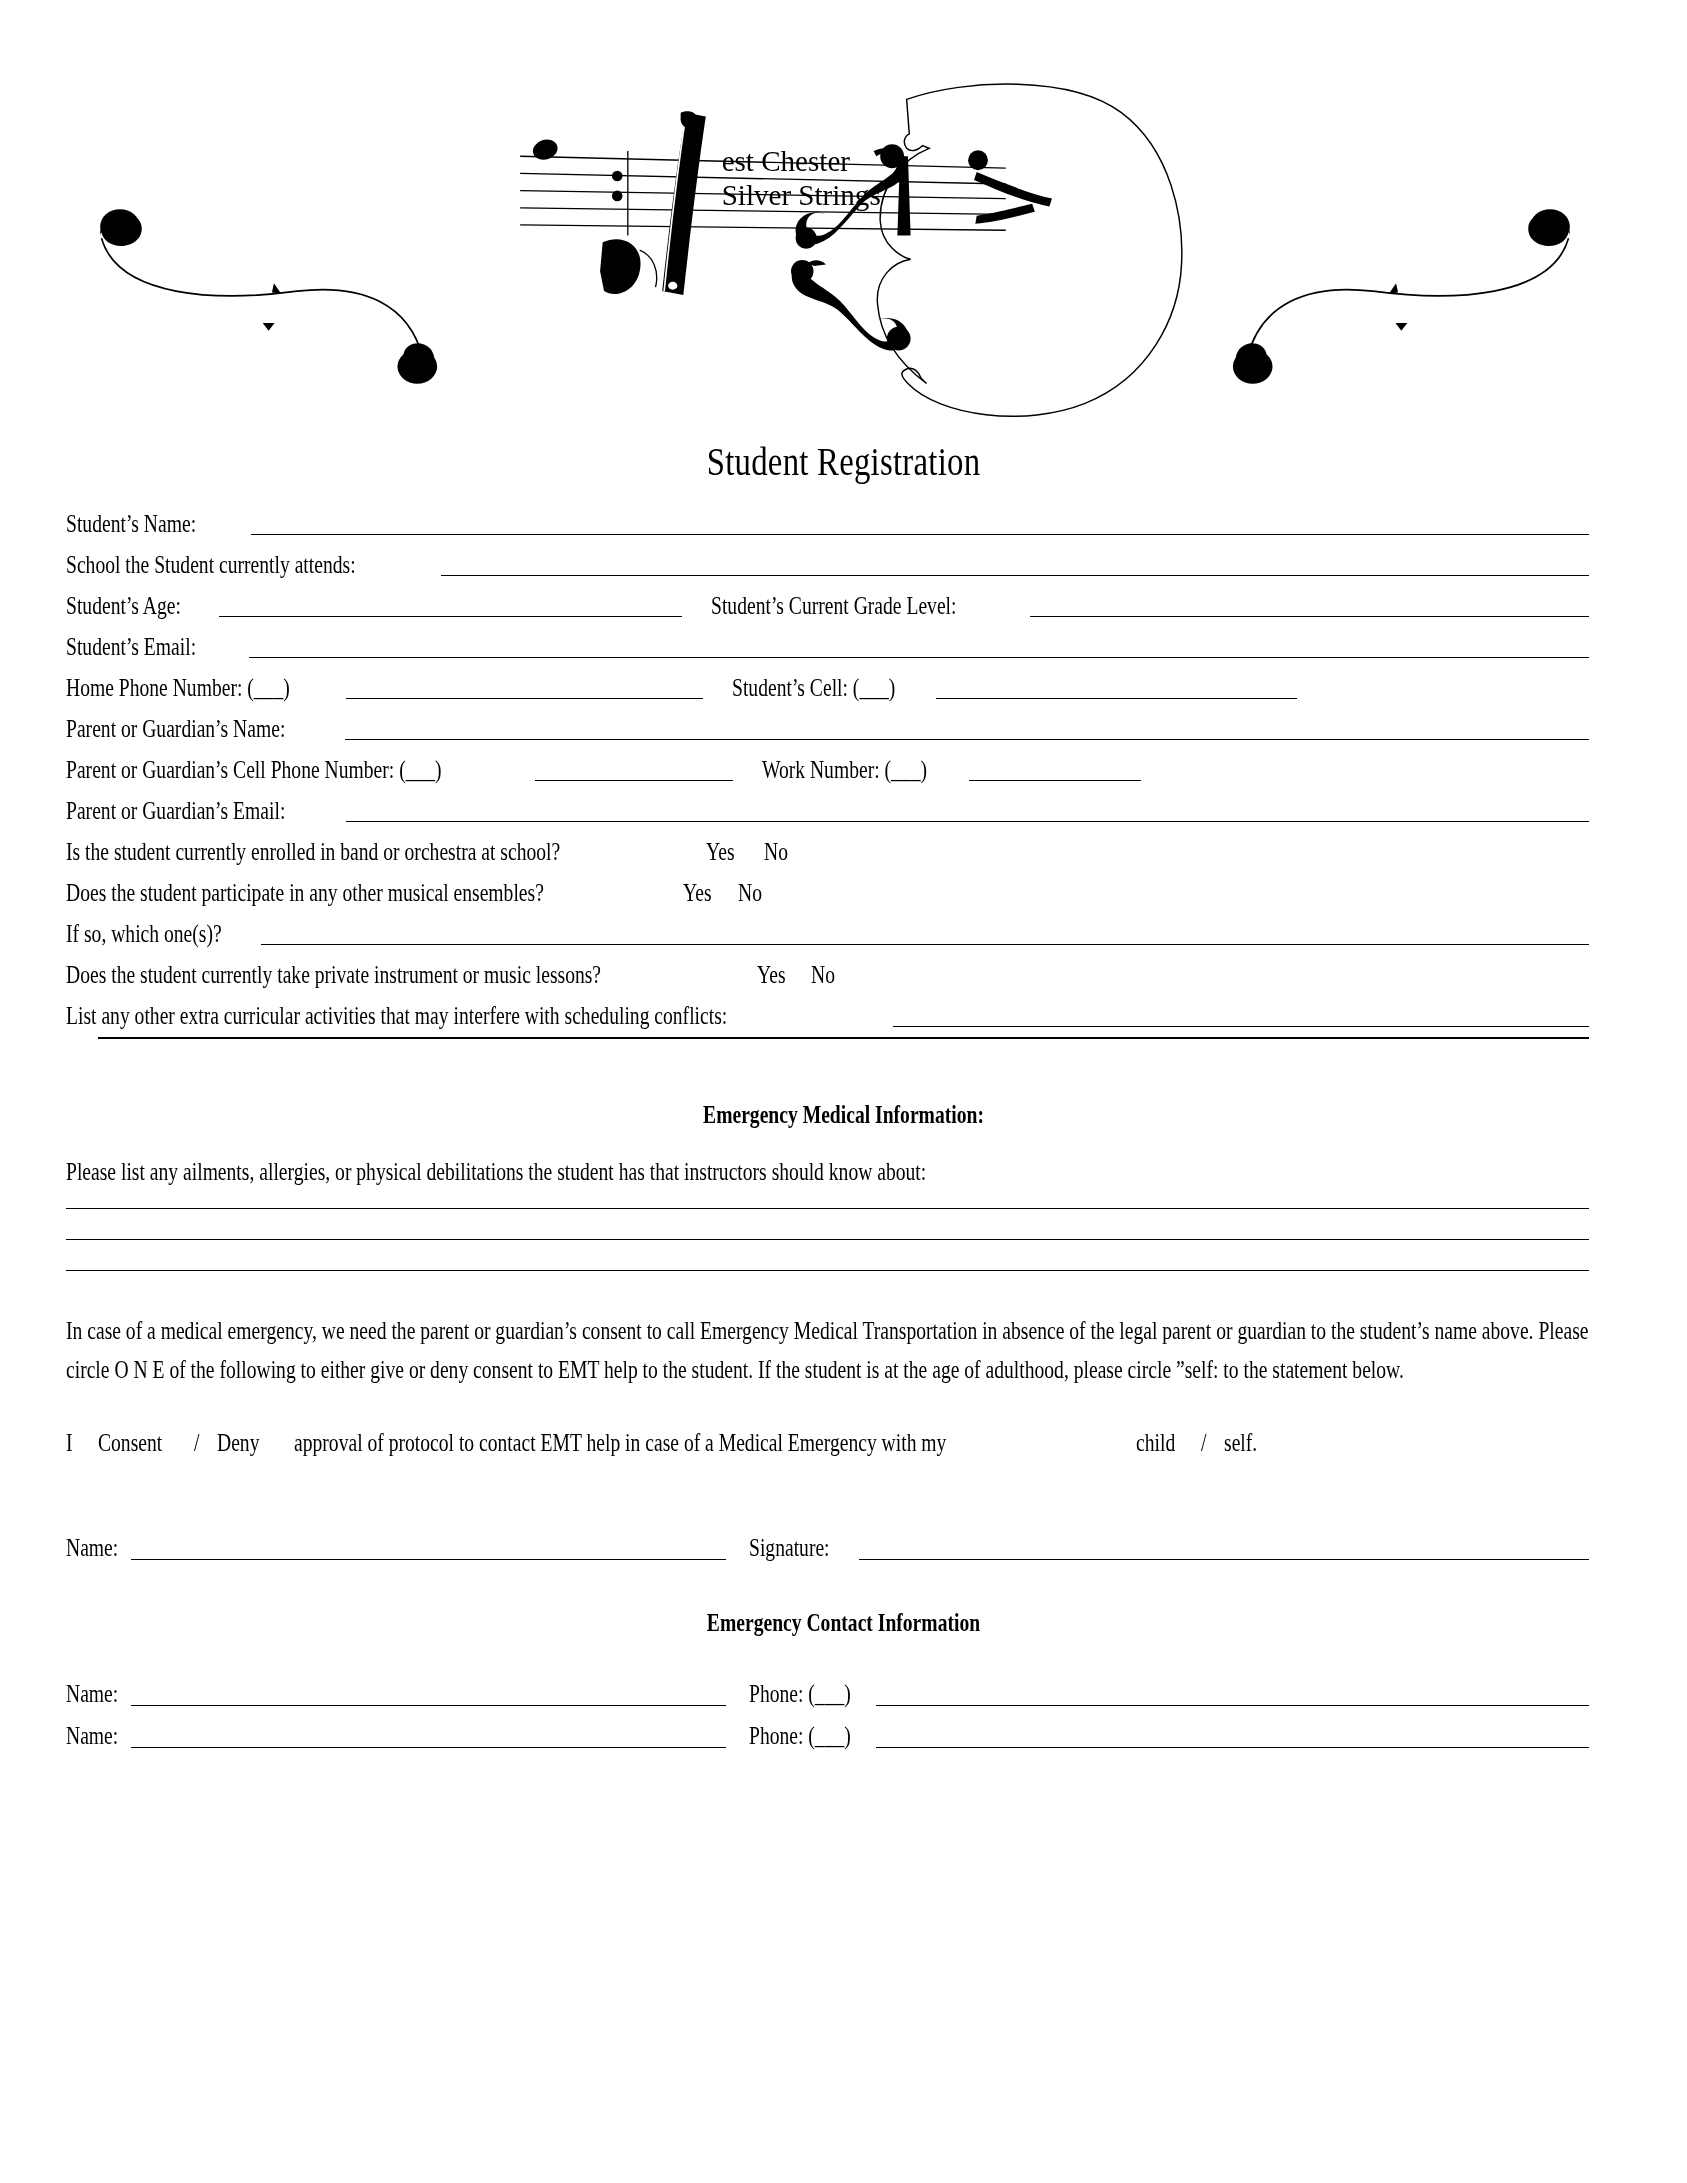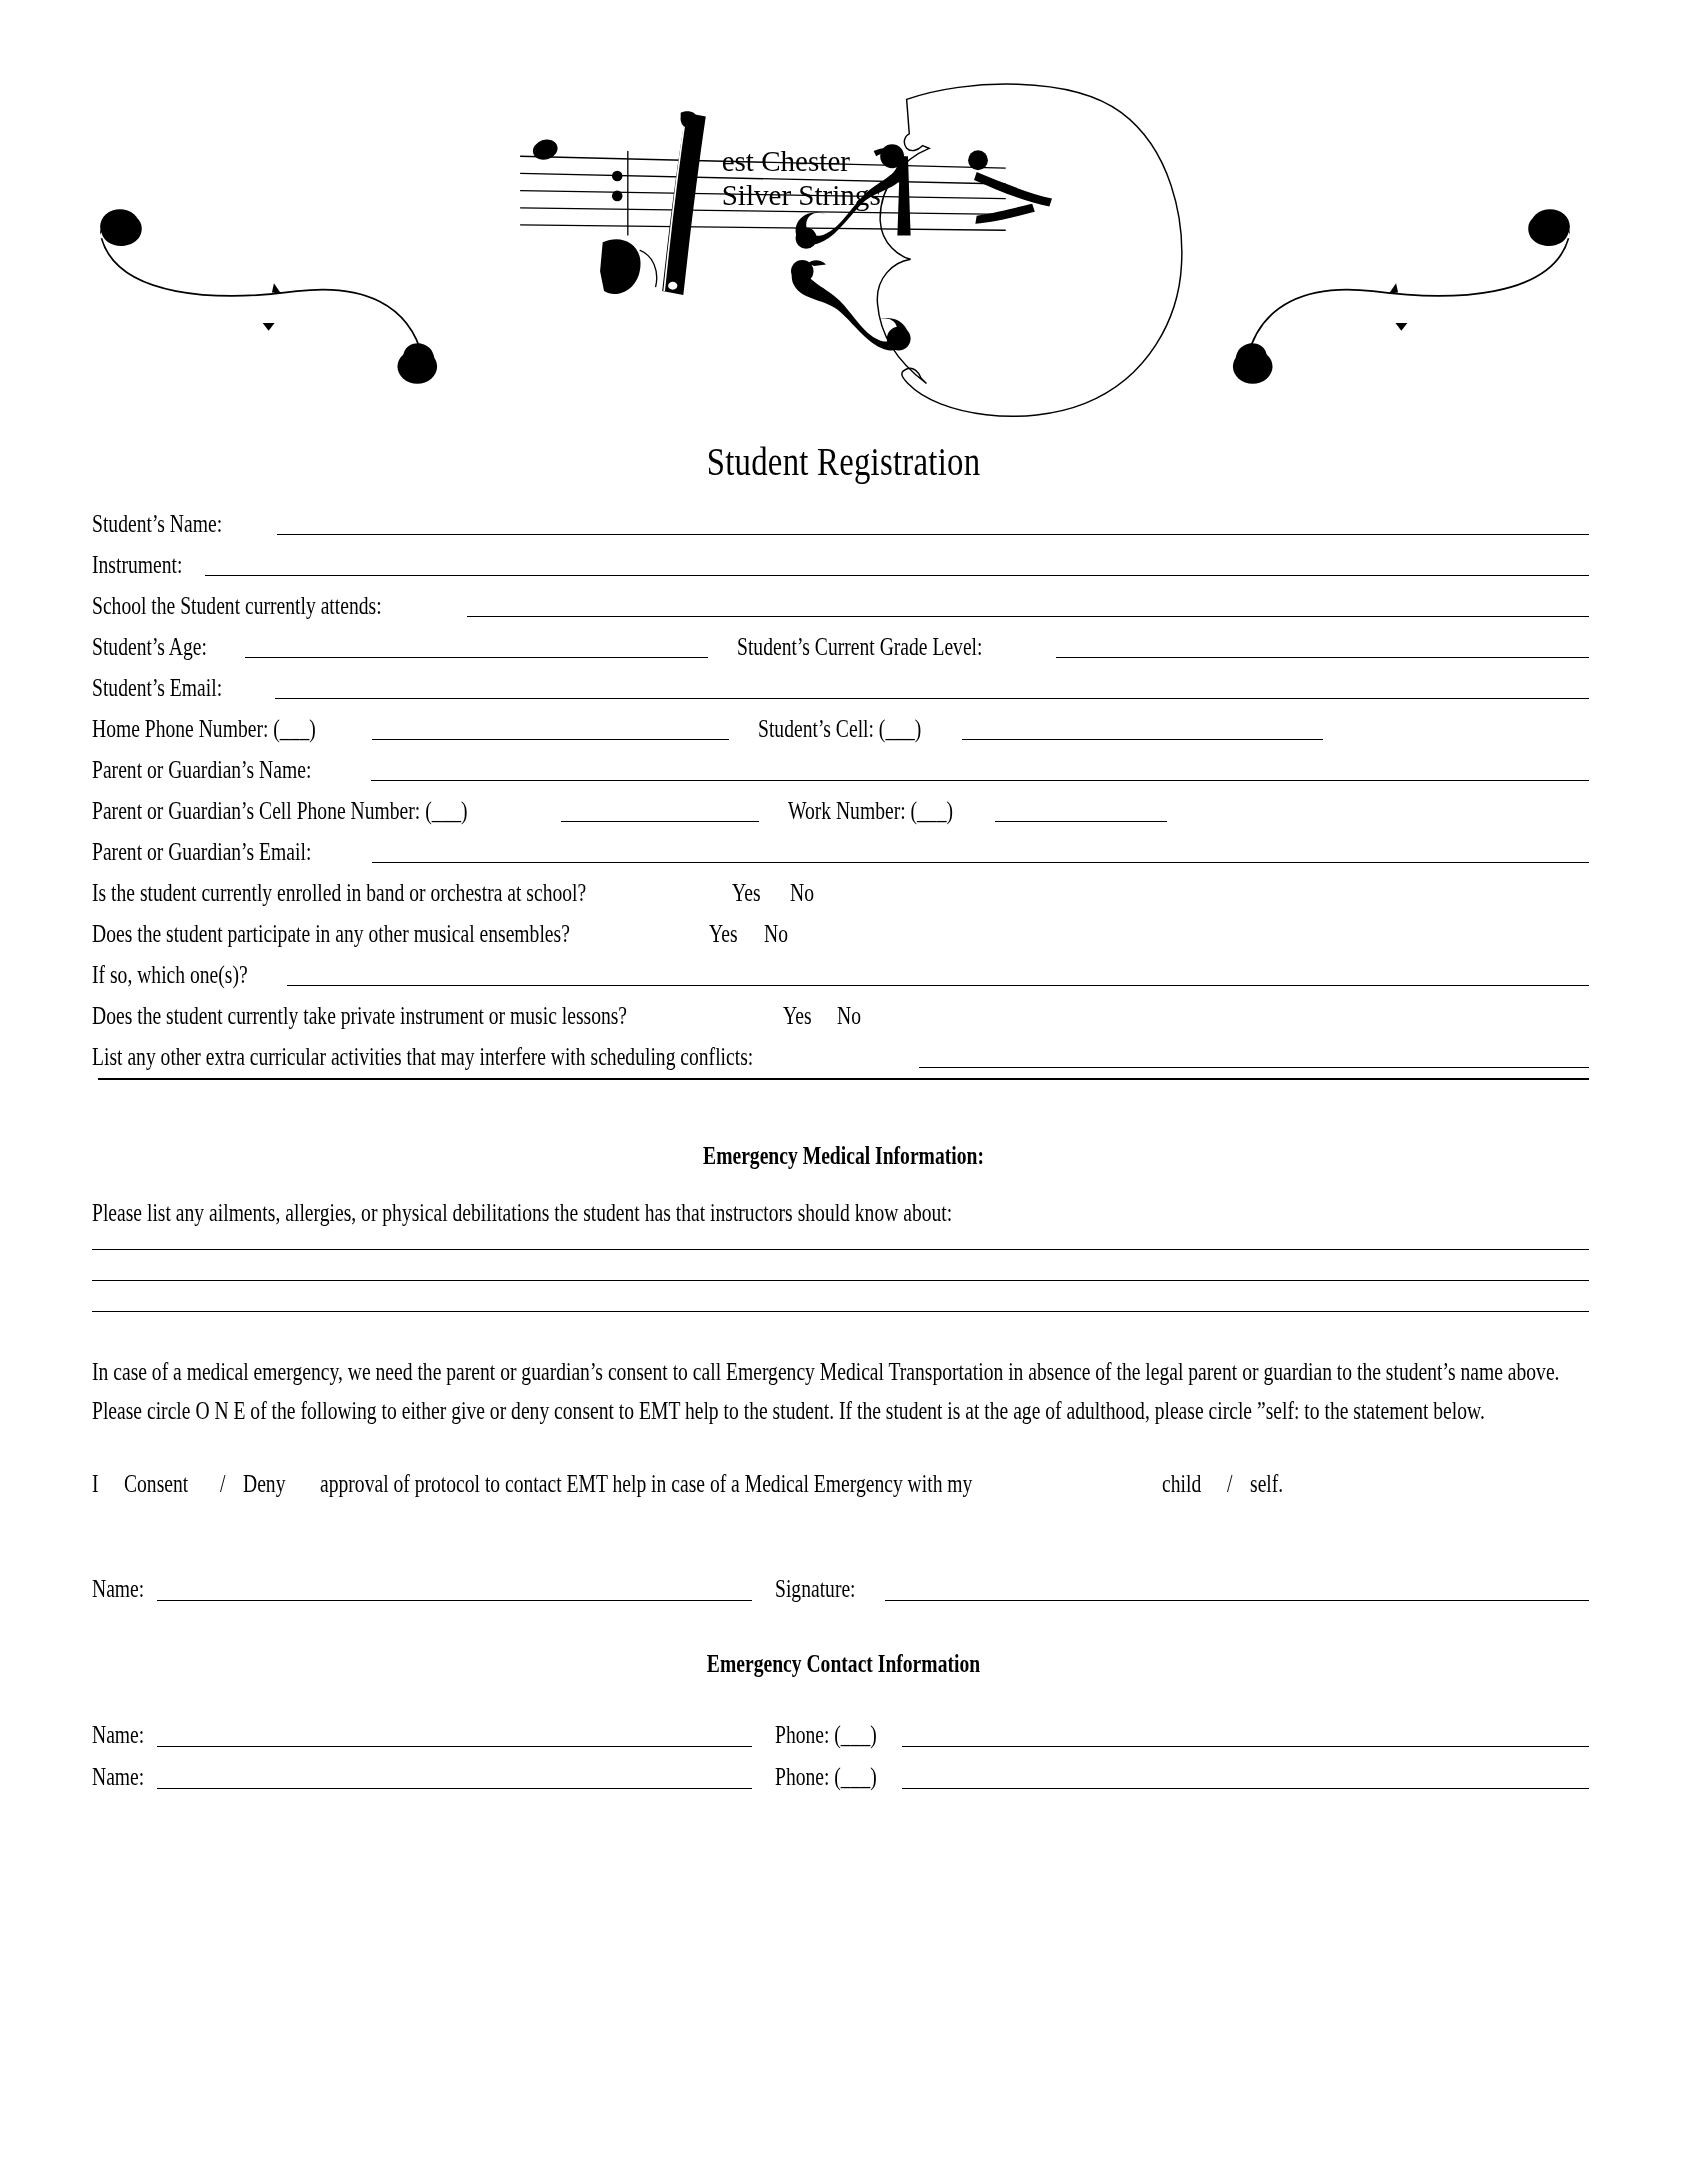--- a/index.html
+++ b/index.html
@@ -24,21 +24,21 @@
     font-size:41px;
     letter-spacing:0.3px;
     transform:scaleX(0.80);
     transform-origin:center;
     margin:0;
     padding:0 0 12px 0;
     font-weight:400;
   }
 
   
-  .form-body { position:relative; padding:0 98px 0 92px; }
+  .form-body { position:relative; padding:0 98px 0 66px; }
 
   .row {
     display:flex;
     align-items:flex-end;
     font-size:24.5px;
     line-height:1.0;
     height:41px;
     white-space:nowrap;
   }
   .lbl {
@@ -189,24 +189,20 @@
   <h1 class="doc-title">Student Registration</h1>
 
   <div class="form-body">
 
     <div class="row">
       <span class="lbl">Student’s Name:</span>
       <span class="gap" style="width:22.5px"></span>
       <span class="rule"></span>
     </div>
 
-    <div class="row">
-      <span class="lbl">Instrument:</span>
-      <span class="rule"></span>
-    </div>
 
     <div class="row">
       <span class="lbl">School the Student currently attends:</span>
       <span class="gap" style="width:13.2px"></span>
       <span class="rule thin"></span>
     </div>
 
     <div class="row">
       <span class="lbl">Student’s Age:</span>
       <span class="gap" style="width:9.3px"></span>

